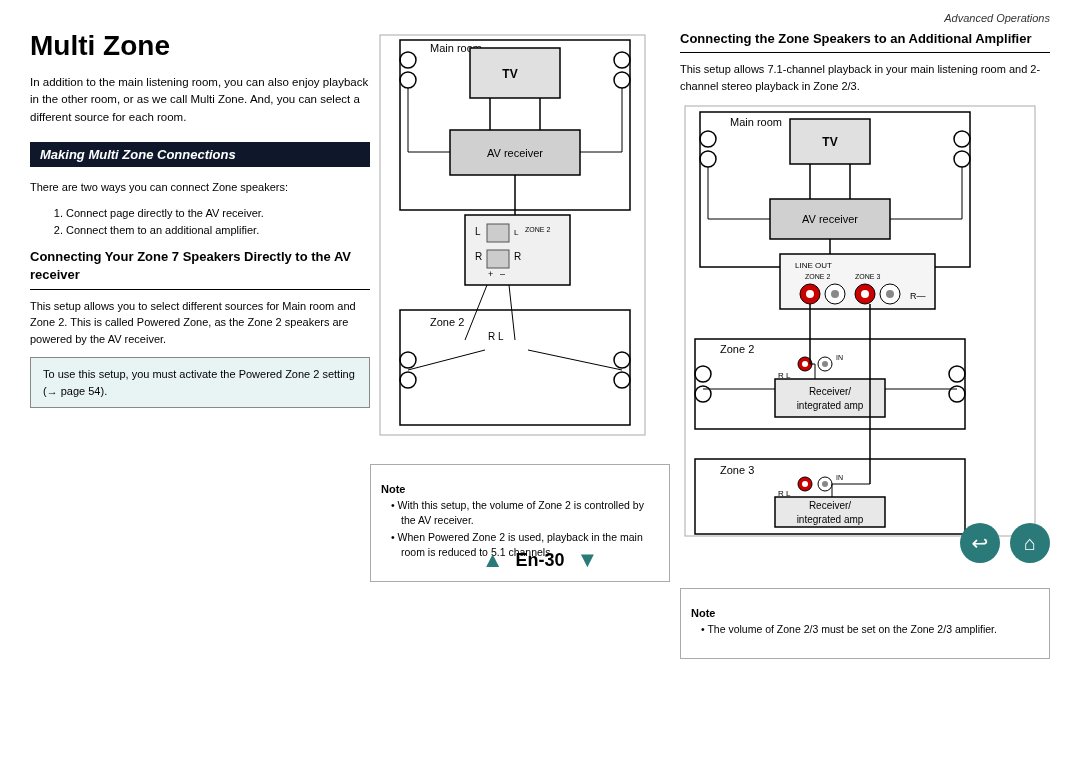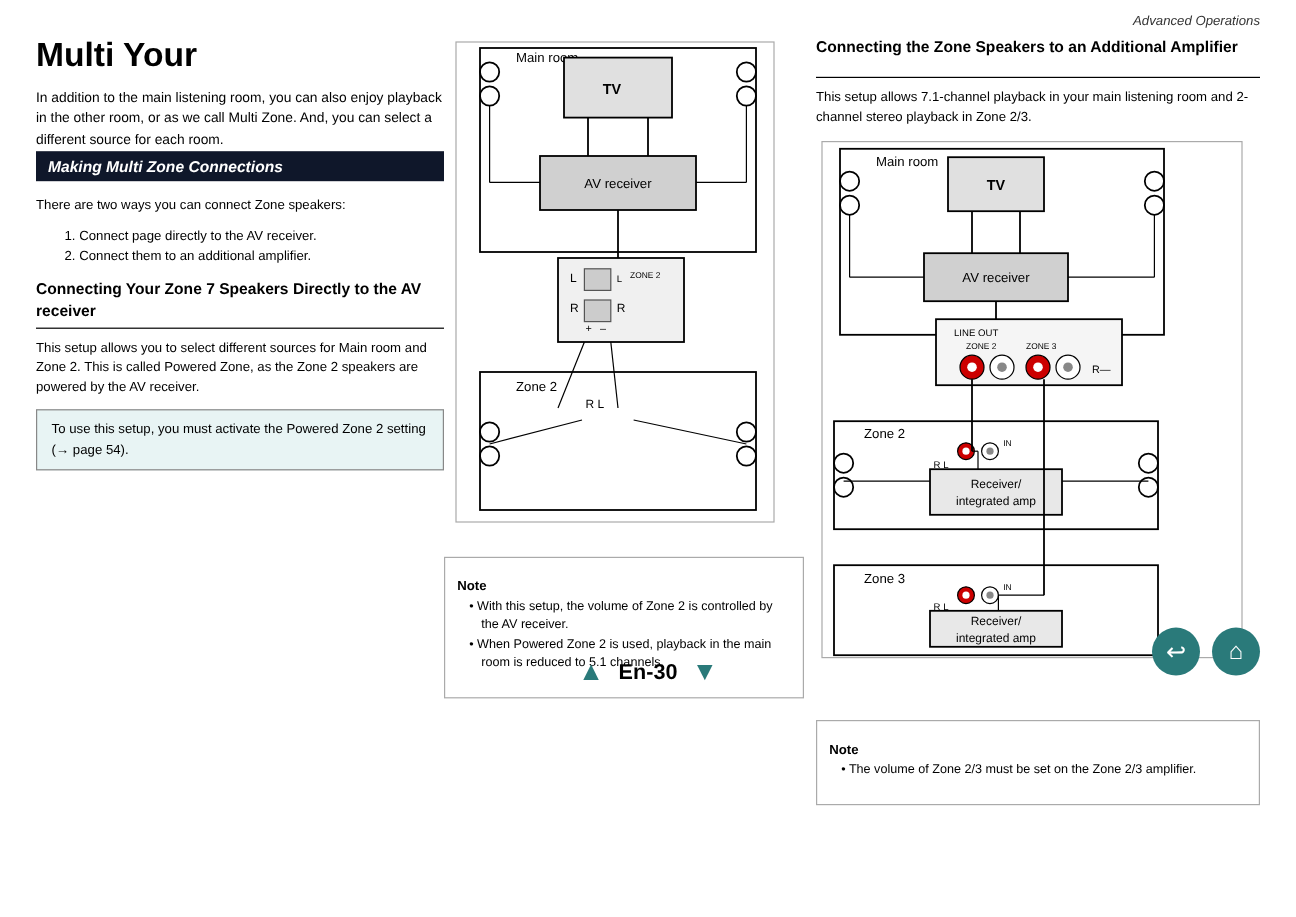--- a/index.html
+++ b/index.html
@@ -43,20 +43,21 @@
     .page-title {
       font-size: 28px;
       font-weight: bold;
       margin-bottom: 12px;
       color: #000;
     }
 
     .intro-text {
       font-size: 11.5px;
       line-height: 1.5;
+      margin-bottom: 16px;
       color: #000;
     }
 
     .section-header {
       background: #0f172a;
       color: #fff;
       font-size: 13px;
       font-weight: bold;
       font-style: italic;
       padding: 5px 10px;
@@ -106,21 +107,21 @@
       position: absolute;
       left: 680px;
       top: 30px;
       width: 370px;
     }
 
     .right-subsection-title {
       font-size: 13px;
       font-weight: bold;
       border-bottom: 1px solid #000;
-      padding-bottom: 16px;
+      padding-bottom: 4px;
       margin-bottom: 8px;
       line-height: 1.4;
     }
 
     
     .note-box {
       border: 1px solid #aaa;
       padding: 18px 10px;
       margin-top: 8px;
       font-size: 10.5px;
@@ -200,21 +201,21 @@
     }
   </style>
 </head>
 <body>
 
 <div class="page">
 
   <div class="header-right">Advanced Operations</div>
 
   <div class="left-col">
-    <h1 class="page-title">Multi Your</h1>
+    <h1 class="page-title">Multi Zone</h1>
     <p class="intro-text">In addition to the main listening room, you can also enjoy playback in the other room, or as we call Multi Zone. And, you can select a different source for each room.</p>
 
     <div class="section-header">Making Multi Zone Connections</div>
 
     <p class="body-text">There are two ways you can connect Zone speakers:</p>
     <ol style="margin-left:20px; margin-bottom:10px;">
       <li class="list-item">Connect page directly to the AV receiver.</li>
       <li class="list-item">Connect them to an additional amplifier.</li>
     </ol>
 

